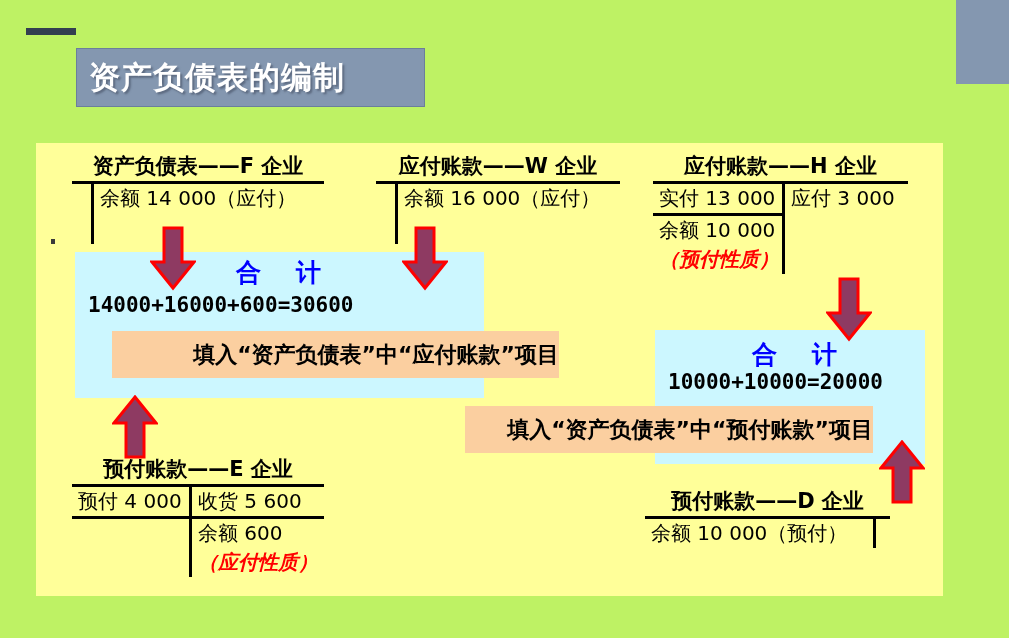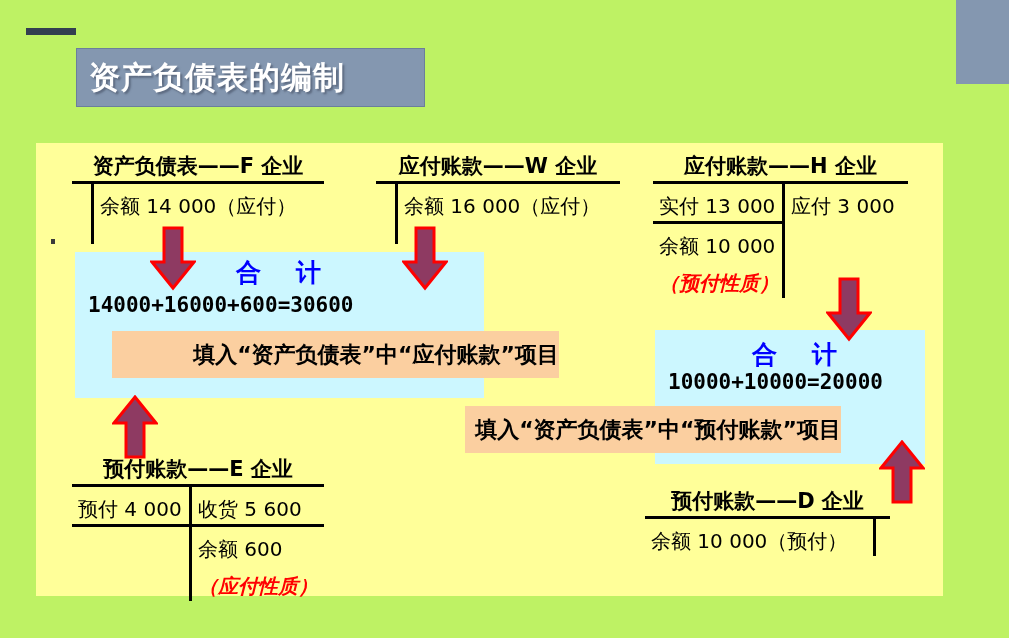--- a/index.html
+++ b/index.html
@@ -75,21 +75,21 @@
   .blue-right { left: 655px; top: 330px; width: 270px; height: 134px; }
   
   .orange-box {
     position: absolute;
     background: #fbcfa0;
     display: flex;
     align-items: center;
     justify-content: flex-end;
   }
   .orange-left  { left: 112px; top: 331px; width: 447px; height: 47px; }
-  .orange-right { left: 465px; top: 406px; width: 376px; height: 47px; }
+  .orange-right { left: 465px; top: 406px; width: 408px; height: 47px; }
   .orange-text {
     font-size: 22px;
     font-weight: bold;
     color: #000000;
     white-space: nowrap;
     font-family: "DejaVu Sans", "Liberation Sans", sans-serif;
   }
   
   .heji {
     position: absolute;
@@ -134,21 +134,21 @@
     position: relative;
   }
   .t-col {
     box-sizing: border-box;
   }
   .t-col-left  { border-right: 3px solid #000; }
   .t-cell {
     font-size: 20px;
     color: #000;
     white-space: nowrap;
-    padding: 9px 6px 1px 6px;
+    padding: 1px 6px 1px 6px;
     font-family: "DejaVu Sans", "Liberation Sans", sans-serif;
   }
   .t-cell.underline { border-bottom: 3px solid #000; }
   .red-note {
     color: #ff0000;
     font-weight: bold;
   }
   .t-cell.bold { font-weight: bold; font-style: italic; }
   
   .arrow {

